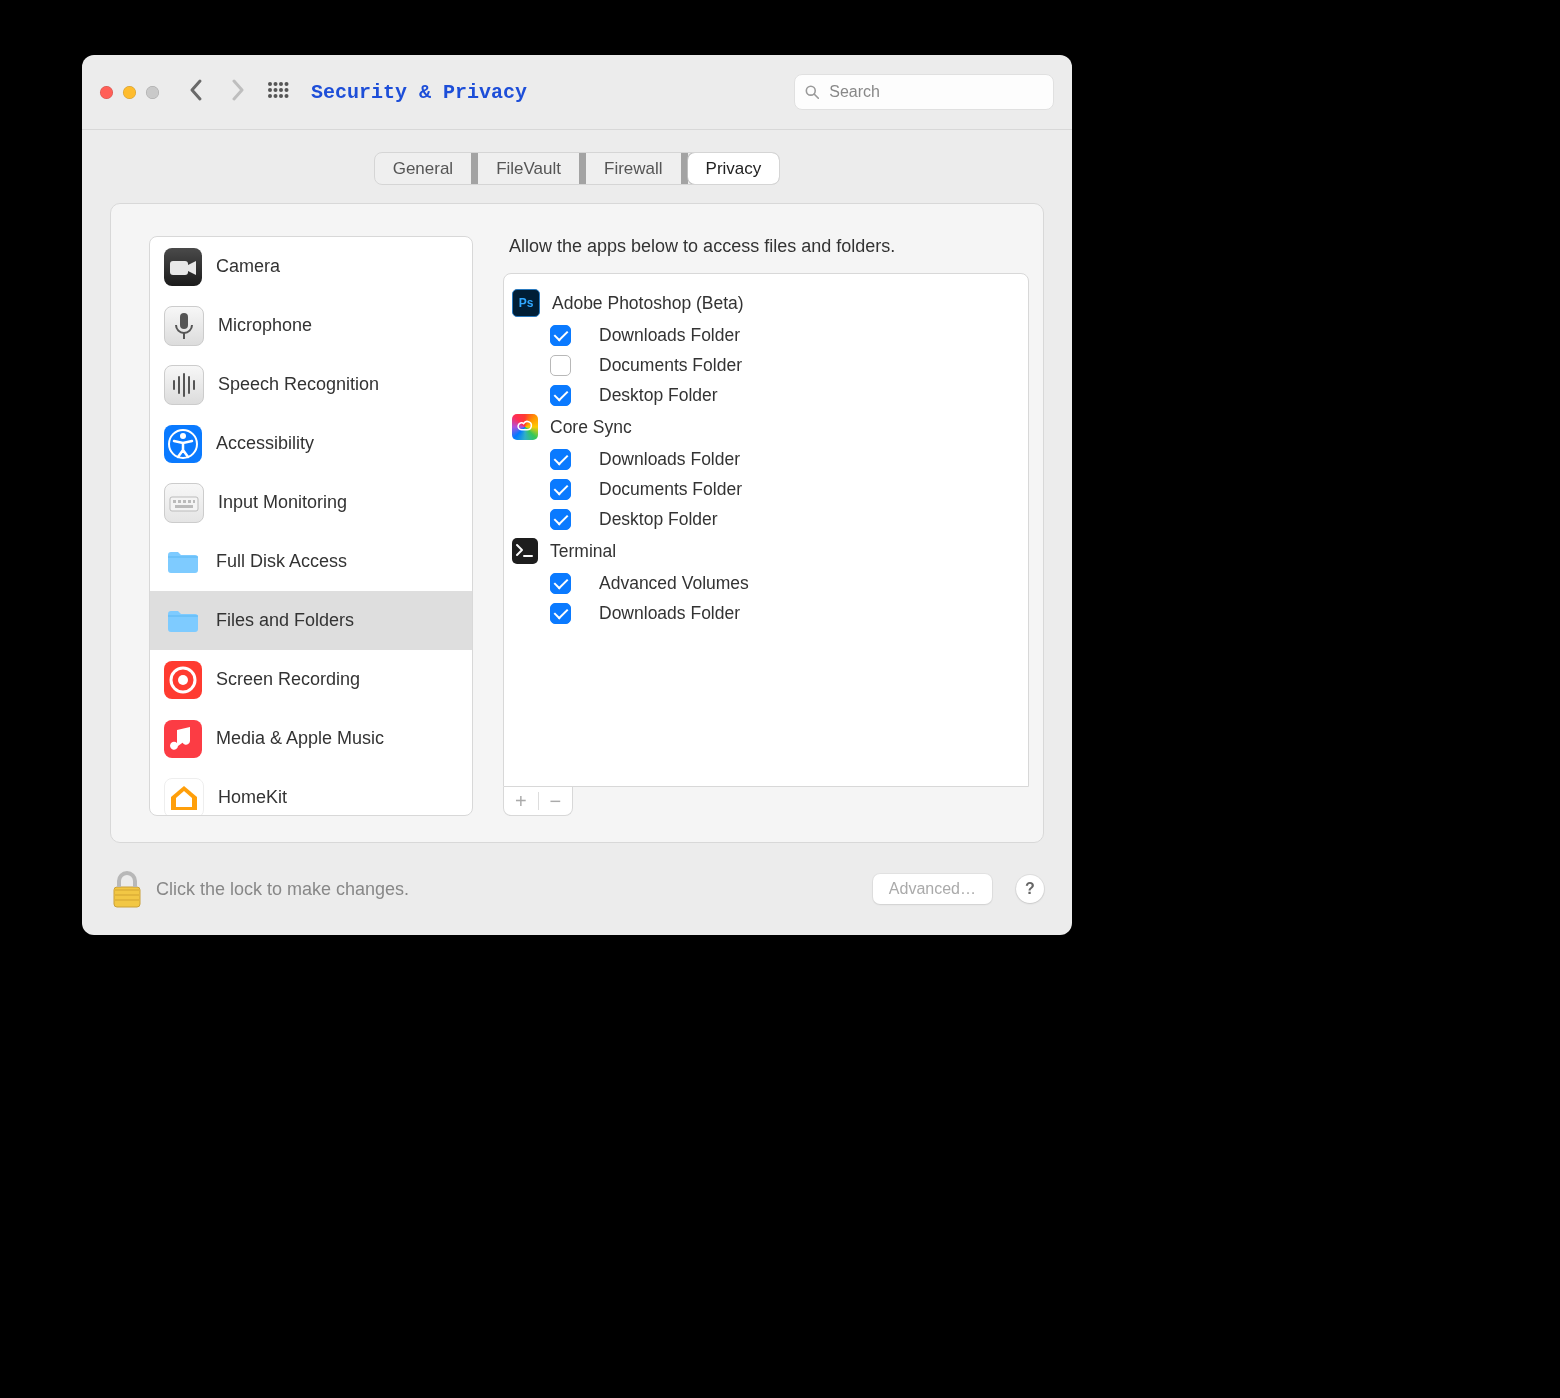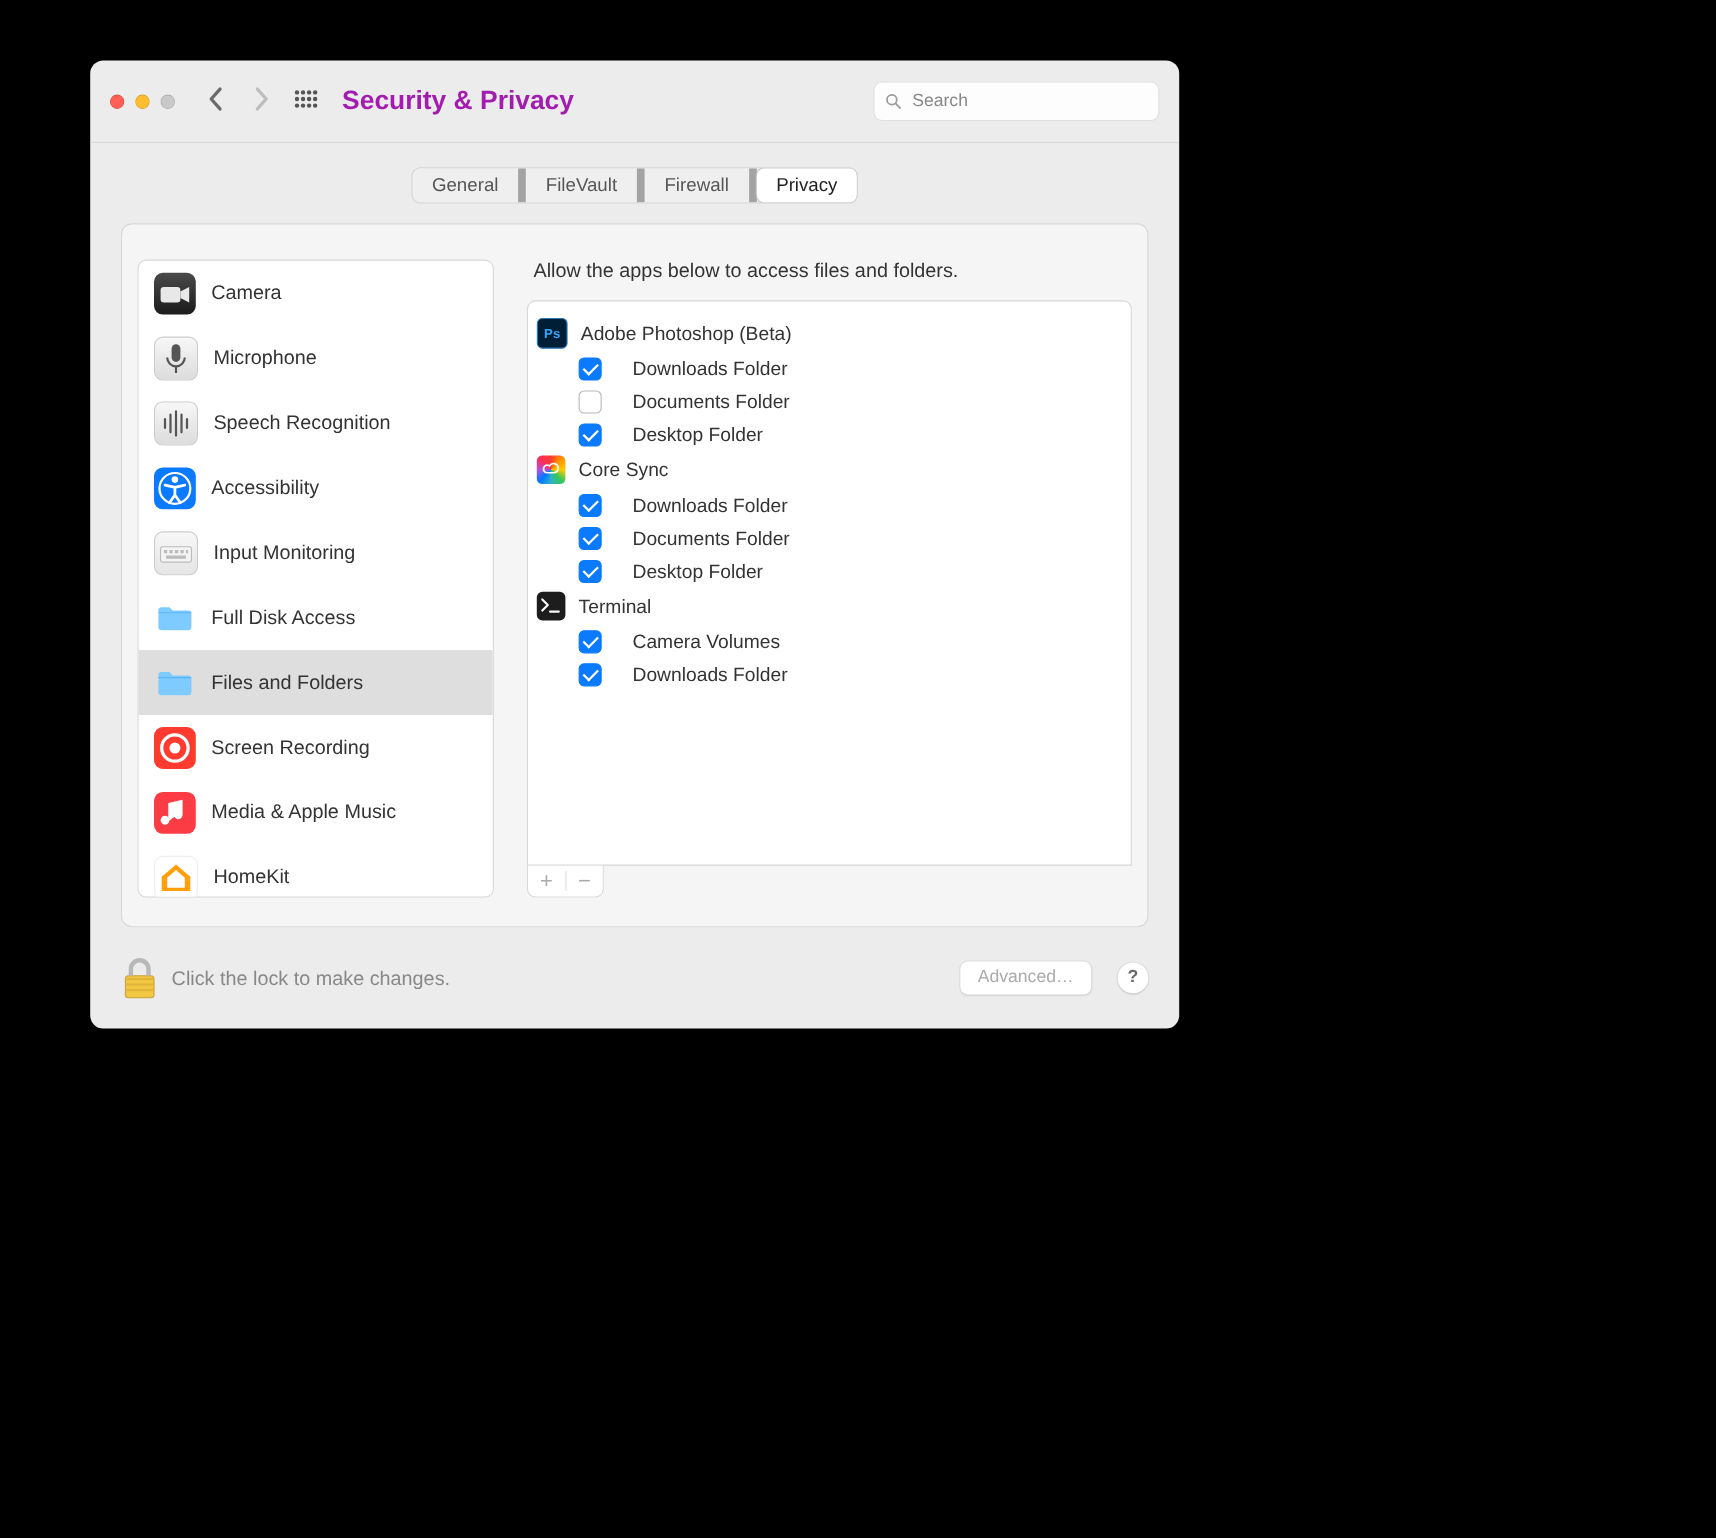--- a/index.html
+++ b/index.html
@@ -41,21 +41,21 @@
   }
   .traffic { display:flex; gap:10px; margin-right: 28px; }
   .dot { width:13px; height:13px; border-radius:50%; box-shadow: inset 0 0 0 0.5px rgba(0,0,0,0.2);}
   .dot.red{background:#ff5f57;} .dot.yellow{background:#febc2e;} .dot.green{background:#c9c9c9;}
   .navarrows { display:flex; gap:20px; margin-right:20px;}
   .navarrows svg { width: 20px; height: 28px;}
   .navarrows span { cursor:default;}
   .navarrows .disabled { opacity: .35;}
   .grid-icon { width:22px; height:22px; margin-right: 22px;}
   .grid-icon svg { width:22px; height:22px;}
-  .title { font-size:24px; font-weight:700; color:#a21caf; flex:0 0 auto;}
+  .title { font-size:20px; font-weight:700; color:#1d4ed8; flex:0 0 auto;font-family:Liberation Mono, monospace;}
   .spacer { flex:1;}
   .search {
     display:flex; align-items:center; gap:8px;
     width: 238px; height: 34px;
     background: #fdfdfd;
     border: 1px solid #e0e0e0;
     border-radius: 8px;
     padding: 0 10px;
     color: var(--text-muted);
     font-size: 16px;
@@ -96,20 +96,21 @@
     border: 1px solid var(--border);
     border-radius: 10px;
   }
   .body .panel { flex:1; display:flex; padding: 32px 14px 26px 14px; gap: 14px; }
   .sidebar {
     width: 322px;
     background: var(--white);
     border:1px solid var(--border);
     border-radius: 8px;
     overflow: hidden;
+    margin-left: 24px;
   }
   .sidebar ul { list-style:none; margin:0; padding:0;}
   .sidebar li {
     display:flex; align-items:center; gap: 14px;
     height: 59px; padding: 0 14px;
     font-size: 18px; color:#333;
   }
   .sidebar li.sel { background: var(--list-sel);}
   .sicon {
     width:38px; height:38px; border-radius:8px;
@@ -397,21 +398,21 @@
             <span class="appicon" style="background:#1d1d1d">
               <svg viewBox="0 0 26 26">
                   <path d="M5 7 L10 12 L5 17" stroke="#fafafa" stroke-width="2" fill="none" stroke-linecap="round" stroke-linejoin="round"></path>
                   <line x1="12" y1="18" x2="20" y2="18" stroke="#fafafa" stroke-width="2" stroke-linecap="round"></line>
                 </svg>
             </span>
             <span>Terminal</span>
           </div>
           <div class="perm-row">
               <span class="cb checked"></span>
-              <span>Camera Volumes</span>
+              <span>Advanced Volumes</span>
             </div>
           <div class="perm-row">
               <span class="cb checked"></span>
               <span>Downloads Folder</span>
             </div>
 
         </div>
         <div class="addremove">
           <div class="btn">+</div>
           <div class="sep"></div>

